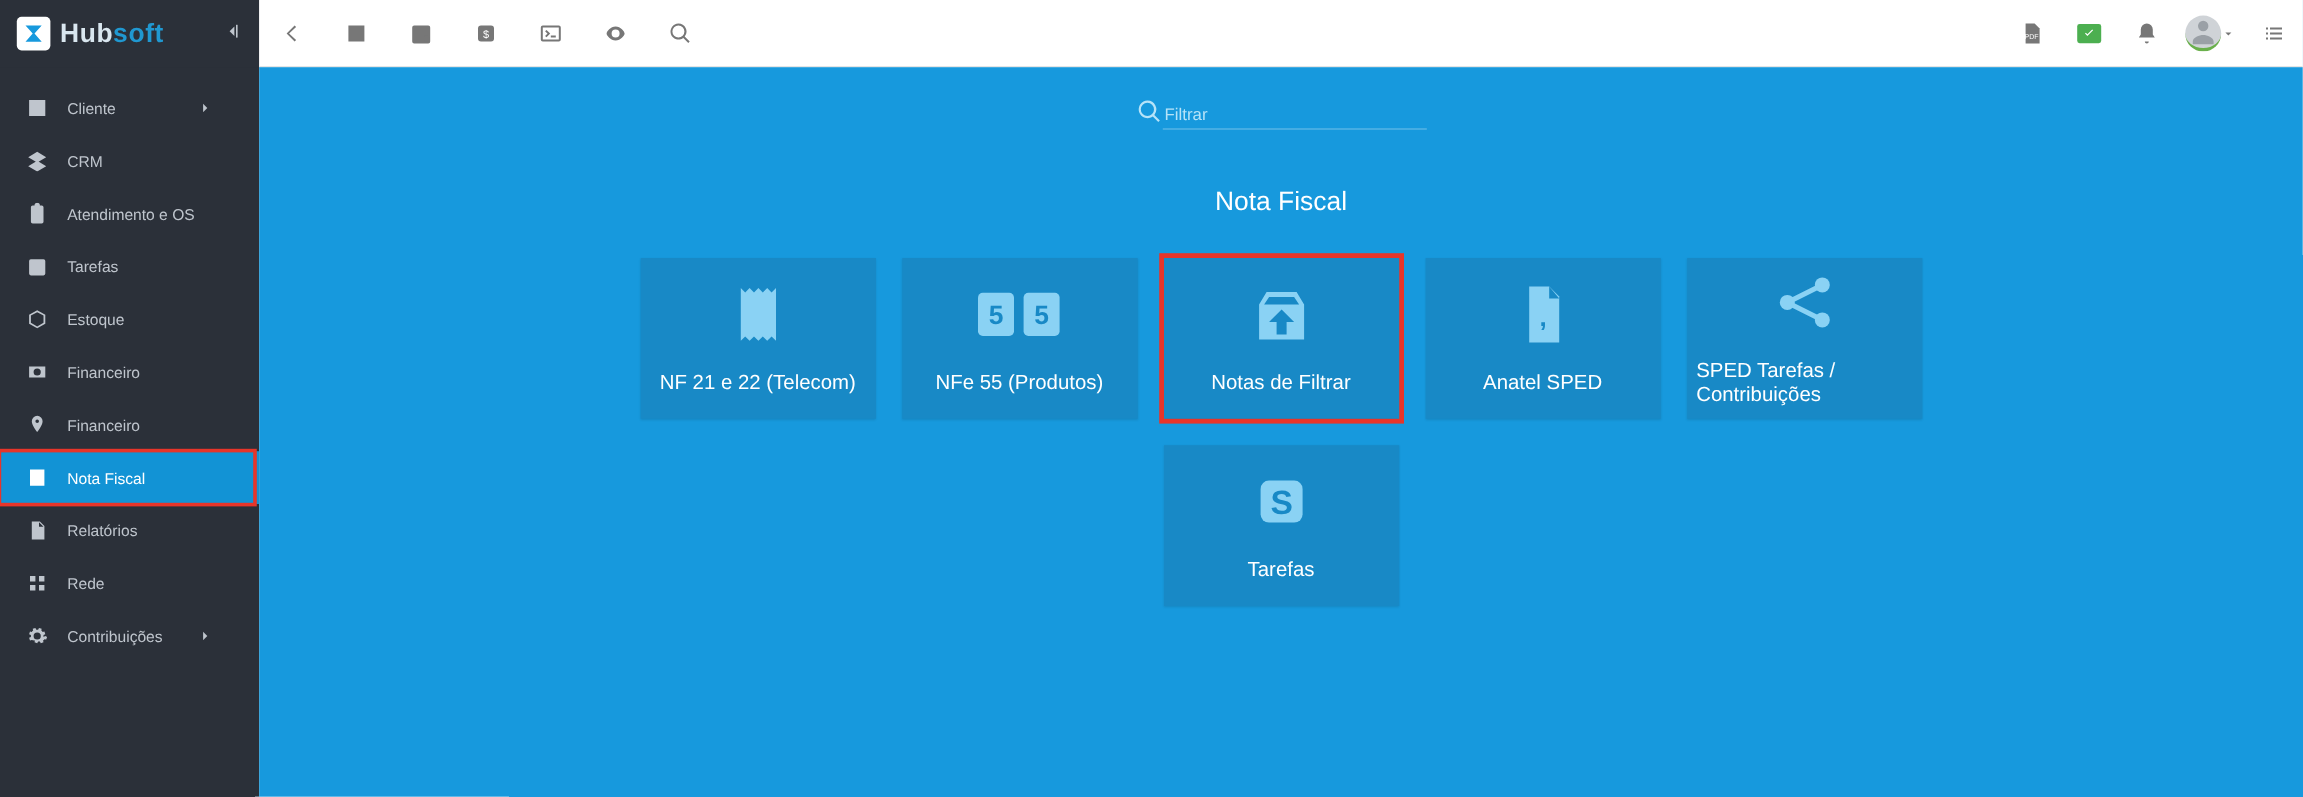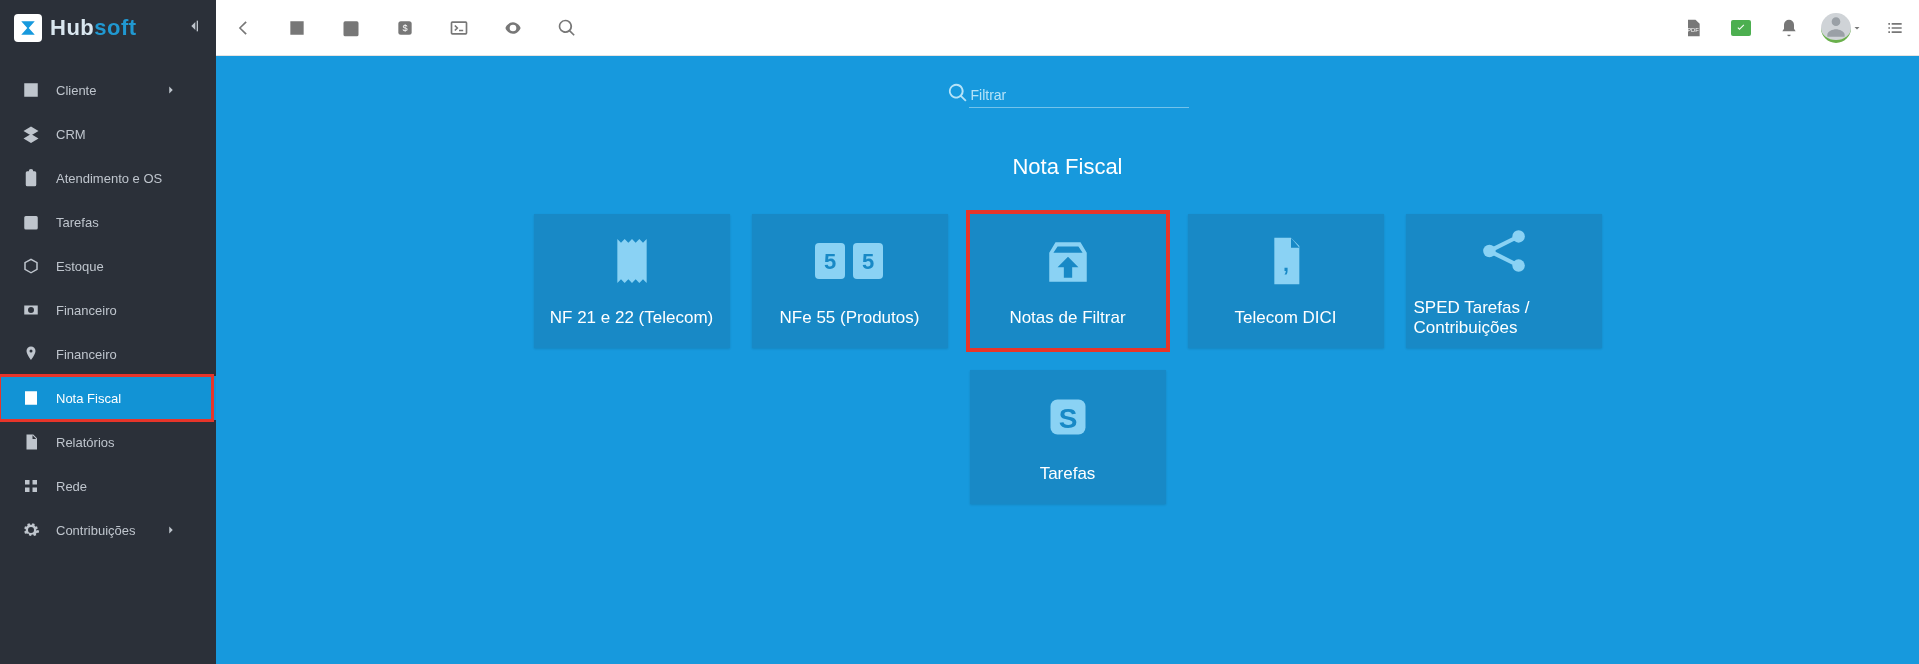--- a/index.html
+++ b/index.html
@@ -259,21 +259,21 @@
           <div class="tile-label">Notas de Filtrar</div>
         </div>
         <div class="tile">
           <div class="tile-icon">
             <svg width="40" height="50" viewBox="0 0 24 30">
                 <path d="M5 1h10l5 5v23H5V1z"></path>
                 <path d="M15 1v6h5" fill="#1889c6"></path>
                 <text x="12" y="21" font-size="13" fill="#1889c6" text-anchor="middle" font-weight="bold">,</text>
               </svg>
           </div>
-          <div class="tile-label">Telecom DICI</div>
+          <div class="tile-label">Anatel SPED</div>
         </div>
         <div class="tile">
           <div class="tile-icon">
             <svg width="50" height="46" viewBox="0 0 24 22">
                 <circle cx="5" cy="11" r="3"></circle>
                 <circle cx="19" cy="4" r="3"></circle>
                 <circle cx="19" cy="18" r="3"></circle>
                 <path d="M7 10l10-5M7 12l10 5" stroke="#8ad2f4" stroke-width="2"></path>
               </svg>
           </div>

